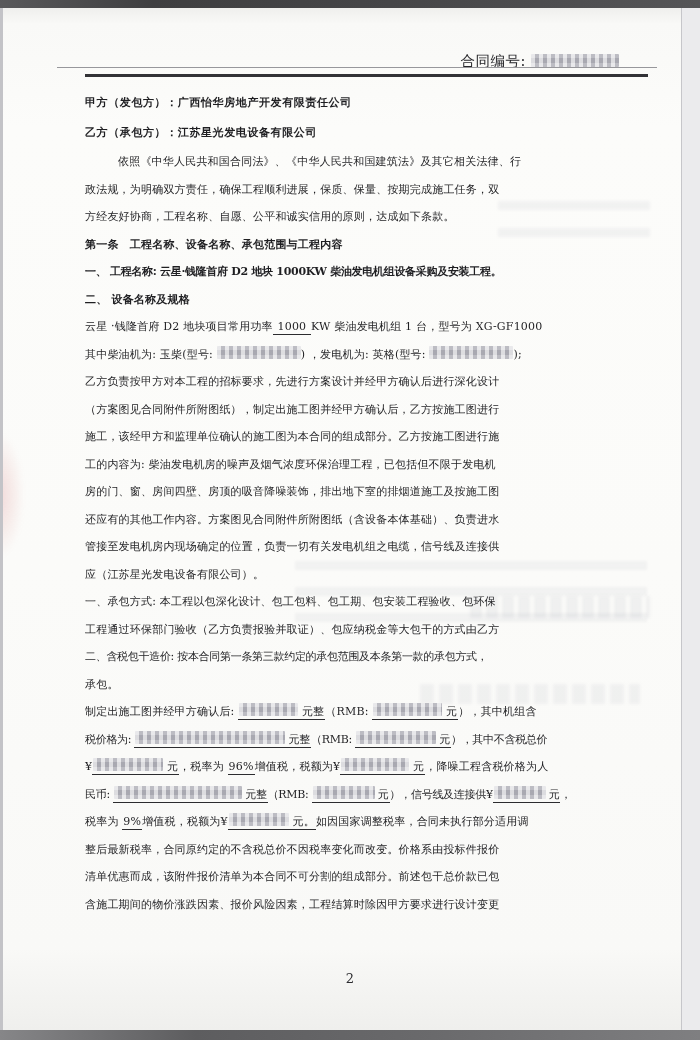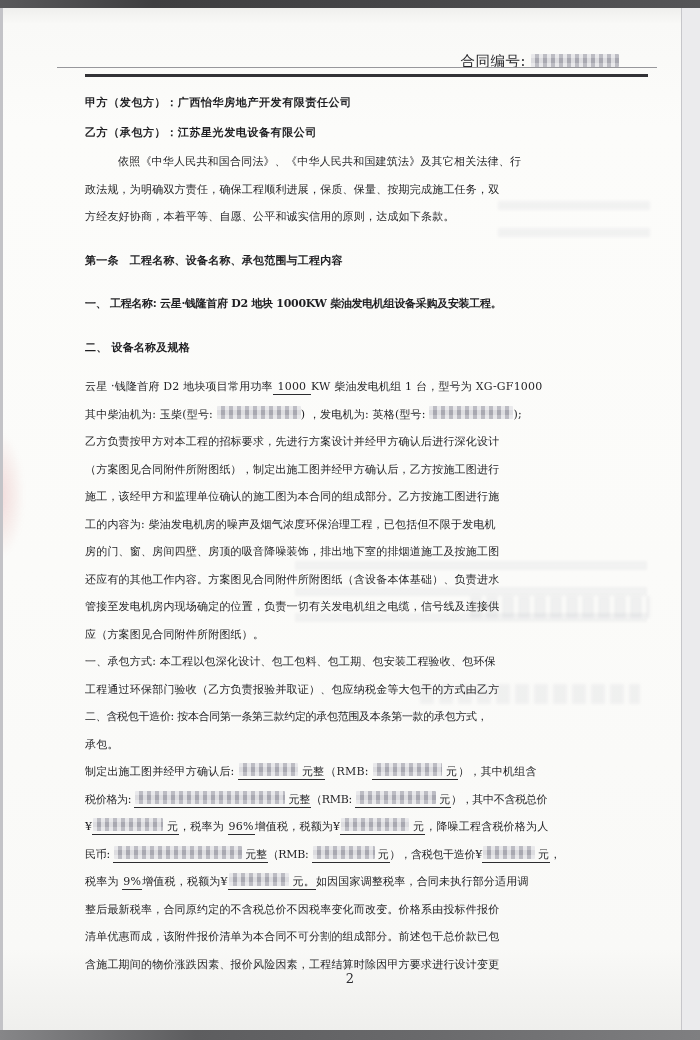--- a/index.html
+++ b/index.html
@@ -17,23 +17,23 @@
   .top-band{position:absolute;top:0;left:0;right:0;height:8px;
     background:linear-gradient(90deg,#59595b,#3e3e40 22%,#474749 60%,#555557);}
   .bottom-band{position:absolute;bottom:0;left:0;right:0;height:10px;
     background:linear-gradient(90deg,#868688,#5d5d5f 28%,#6a6a6c 62%,#7f7f81);}
   .hdr{position:absolute;top:44px;right:62px;font-size:14.5px;color:#26262a;letter-spacing:.5px;white-space:nowrap;}
   .rule-thin{position:absolute;top:59px;left:57px;width:600px;height:1px;background:#97979b;}
   .rule-thick{position:absolute;top:66px;left:85px;width:563px;height:2.5px;background:#323236;}
   .doc{position:absolute;top:80px;left:85px;width:566px;color:#1f1f22;font-size:11px;letter-spacing:.2px;}
   .line{height:27.5px;line-height:27.5px;white-space:nowrap;}
   .party{height:30px;line-height:30px;font-weight:700;letter-spacing:.6px;}
-  .b{font-weight:700;margin-top:16px;}
+  .b{font-weight:700;}
   .indent{text-indent:33px;}
-  .gap{margin-top:12px;}
+  .gap{margin-top:0;}
   .tight{letter-spacing:-.3px;}
   .redact{
     display:inline-block;height:13px;vertical-align:-1px;border-radius:1px;
     background-image:
       repeating-linear-gradient(90deg,rgba(255,255,255,.5) 0 4px,rgba(90,90,105,.18) 4px 8px),
       repeating-linear-gradient(0deg,#d2d2d7 0 4px,#babac1 4px 9px);
   }
   .blank{border-bottom:1.4px solid #2c2c2f;padding:0 1px 1px 1px;}
   .pageno{position:absolute;top:963px;left:30px;width:640px;text-align:center;
     font-size:13px;color:#2a2a2e;font-family:"DejaVu Serif","Liberation Serif",serif;}
@@ -66,42 +66,42 @@
     <span class="redact" style="width:88px"></span>
   </div>
   <div class="rule-thin"></div>
   <div class="rule-thick"></div>
 
   <div class="doc">
       <div class="line party"><span>甲方（发包方）：广西怡华房地产开发有限责任公司</span></div>
       <div class="line party"><span>乙方（承包方）：江苏星光发电设备有限公司</span></div>
       <div class="line indent"><span>依照《中华人民共和国合同法》、《中华人民共和国建筑法》及其它相关法律、行</span></div>
       <div class="line"><span>政法规，为明确双方责任，确保工程顺利进展，保质、保量、按期完成施工任务，双</span></div>
-      <div class="line"><span>方经友好协商，本着平等、自愿、公平和诚实信用的原则，达成如下条款。</span></div>
+      <div class="line"><span>方经友好协商，工程名称、自愿、公平和诚实信用的原则，达成如下条款。</span></div>
       <div class="line b"><span>第一条　工程名称、设备名称、承包范围与工程内容</span></div>
       <div class="line b tight"><span>一、 工程名称: 云星·钱隆首府 D2 地块 1000KW 柴油发电机组设备采购及安装工程。</span></div>
       <div class="line b"><span>二、 设备名称及规格</span></div>
       <div class="line gap"><span>云星 ·钱隆首府 D2 地块项目常用功率</span><span class="blank"><span> 1000 </span></span><span>KW 柴油发电机组 1 台，型号为 XG-GF1000</span></div>
       <div class="line"><span>其中柴油机为: 玉柴(型号: </span><span class="redact" style="width: 84px;"></span><span>) ，发电机为: 英格(型号: </span><span class="redact" style="width: 84px;"></span><span>);</span></div>
       <div class="line"><span>乙方负责按甲方对本工程的招标要求，先进行方案设计并经甲方确认后进行深化设计</span></div>
       <div class="line"><span>（方案图见合同附件所附图纸），制定出施工图并经甲方确认后，乙方按施工图进行</span></div>
       <div class="line"><span>施工，该经甲方和监理单位确认的施工图为本合同的组成部分。乙方按施工图进行施</span></div>
       <div class="line"><span>工的内容为: 柴油发电机房的噪声及烟气浓度环保治理工程，已包括但不限于发电机</span></div>
       <div class="line"><span>房的门、窗、房间四壁、房顶的吸音降噪装饰，排出地下室的排烟道施工及按施工图</span></div>
       <div class="line"><span>还应有的其他工作内容。方案图见合同附件所附图纸（含设备本体基础）、负责进水</span></div>
       <div class="line"><span>管接至发电机房内现场确定的位置，负责一切有关发电机组之电缆，信号线及连接供</span></div>
-      <div class="line"><span>应（方案图见合同附件所附图纸）。</span></div>
+      <div class="line"><span>应（江苏星光发电设备有限公司）。</span></div>
       <div class="line"><span>一、承包方式: 本工程以包深化设计、包工包料、包工期、包安装工程验收、包环保</span></div>
       <div class="line"><span>工程通过环保部门验收（乙方负责报验并取证）、包应纳税金等大包干的方式由乙方</span></div>
       <div class="line tight"><span>二、含税包干造价: 按本合同第一条第三款约定的承包范围及本条第一款的承包方式，</span></div>
       <div class="line"><span>承包。</span></div>
       <div class="line"><span>制定出施工图并经甲方确认后: </span><span class="blank"><span class="redact" style="width: 59px;"></span><span> 元整</span></span><span>（RMB: </span><span class="blank"><span class="redact" style="width: 69px;"></span><span> 元</span></span><span>），其中机组含</span></div>
       <div class="line tight"><span>税价格为: </span><span class="blank"><span class="redact" style="width: 150px;"></span><span> 元整</span></span><span>（RMB: </span><span class="blank"><span class="redact" style="width: 80px;"></span><span> 元</span></span><span>），其中不含税总价</span></div>
       <div class="line"><span>¥</span><span class="blank"><span class="redact" style="width: 70px;"></span><span> 元</span></span><span>，税率为 </span><span class="blank"><span>96%</span></span><span>增值税，税额为¥</span><span class="blank"><span class="redact" style="width: 68px;"></span><span> 元</span></span><span>，降噪工程含税价格为人</span></div>
-      <div class="line tight"><span>民币: </span><span class="blank"><span class="redact" style="width: 128px;"></span><span> 元整</span></span><span>（RMB: </span><span class="blank"><span class="redact" style="width: 62px;"></span><span> 元</span></span><span>），含税包干造价¥</span><span class="blank"><span class="redact" style="width: 52px;"></span><span> 元</span></span><span>，</span></div>
+      <div class="line tight"><span>民币: </span><span class="blank"><span class="redact" style="width: 128px;"></span><span> 元整</span></span><span>（RMB: </span><span class="blank"><span class="redact" style="width: 62px;"></span><span> 元</span></span><span>），信号线及连接供¥</span><span class="blank"><span class="redact" style="width: 52px;"></span><span> 元</span></span><span>，</span></div>
       <div class="line"><span>税率为 </span><span class="blank"><span>9%</span></span><span>增值税，税额为¥</span><span class="blank"><span class="redact" style="width: 60px;"></span><span> 元。</span></span><span>如因国家调整税率，合同未执行部分适用调</span></div>
       <div class="line"><span>整后最新税率，合同原约定的不含税总价不因税率变化而改变。价格系由投标件报价</span></div>
       <div class="line"><span>清单优惠而成，该附件报价清单为本合同不可分割的组成部分。前述包干总价款已包</span></div>
       <div class="line"><span>含施工期间的物价涨跌因素、报价风险因素，工程结算时除因甲方要求进行设计变更</span></div>
     </div>
 
   <div class="pageno">2</div>
 </div>
 
 <div class="left-strip"></div>

